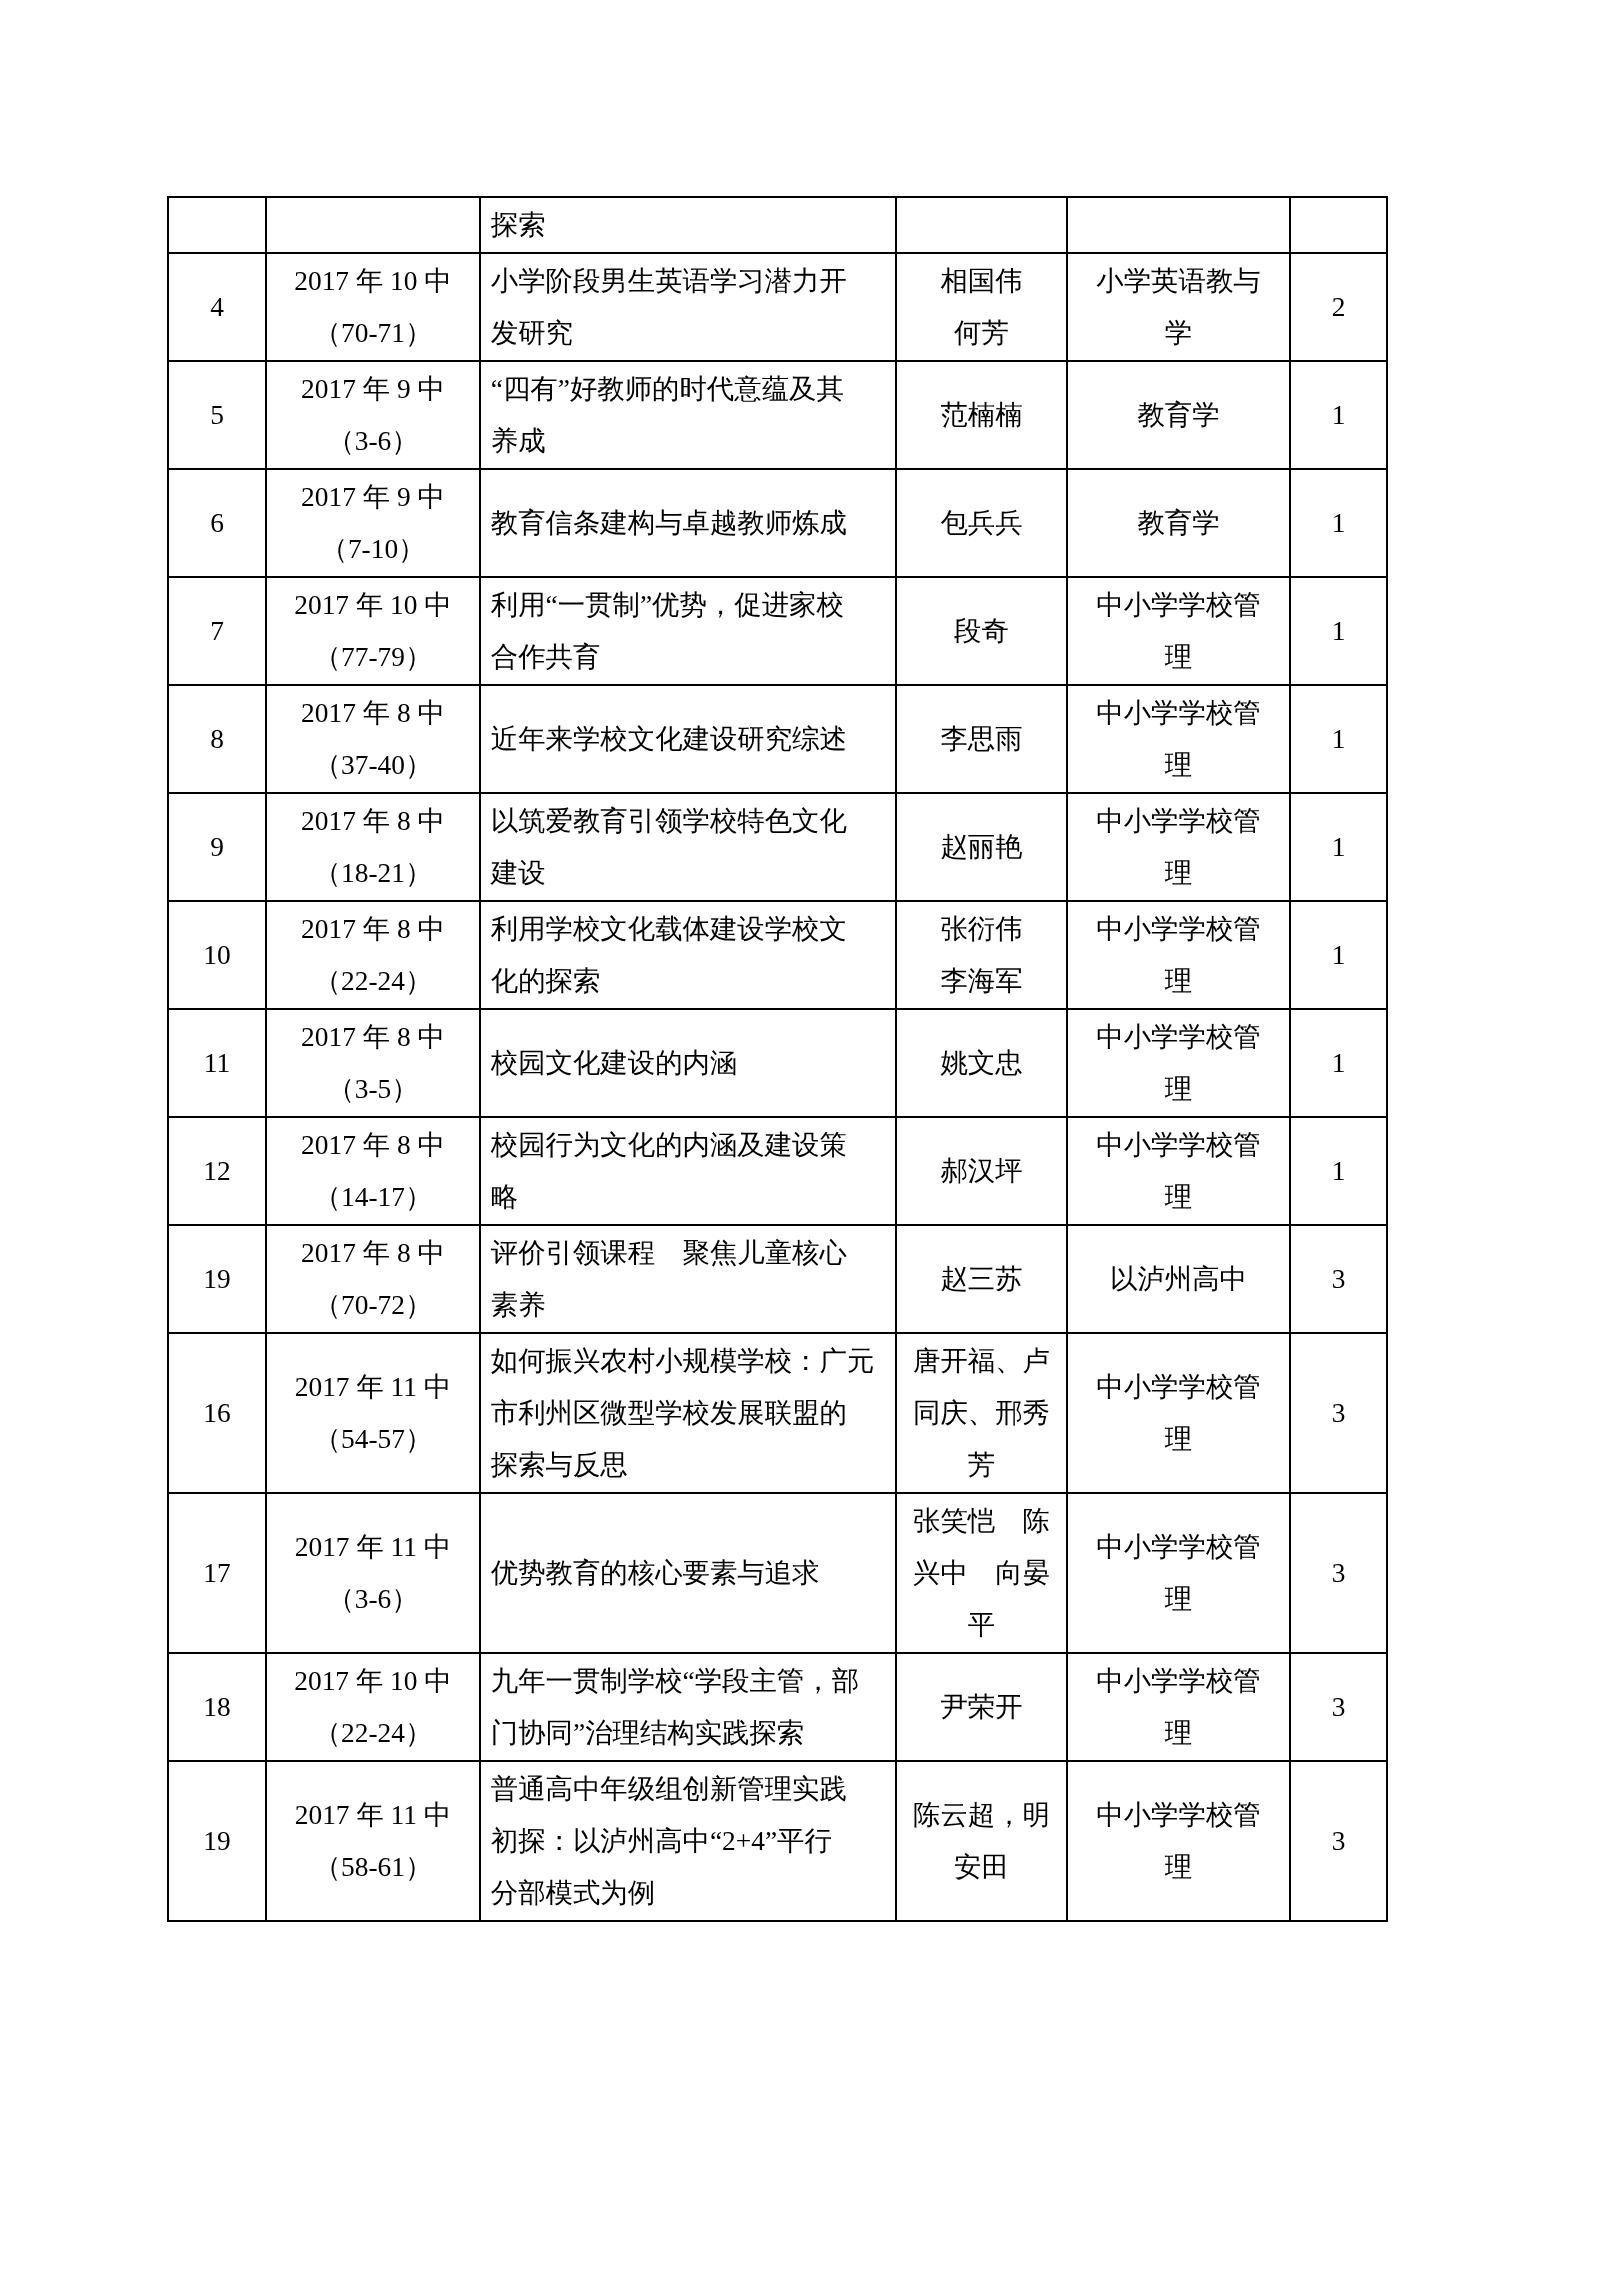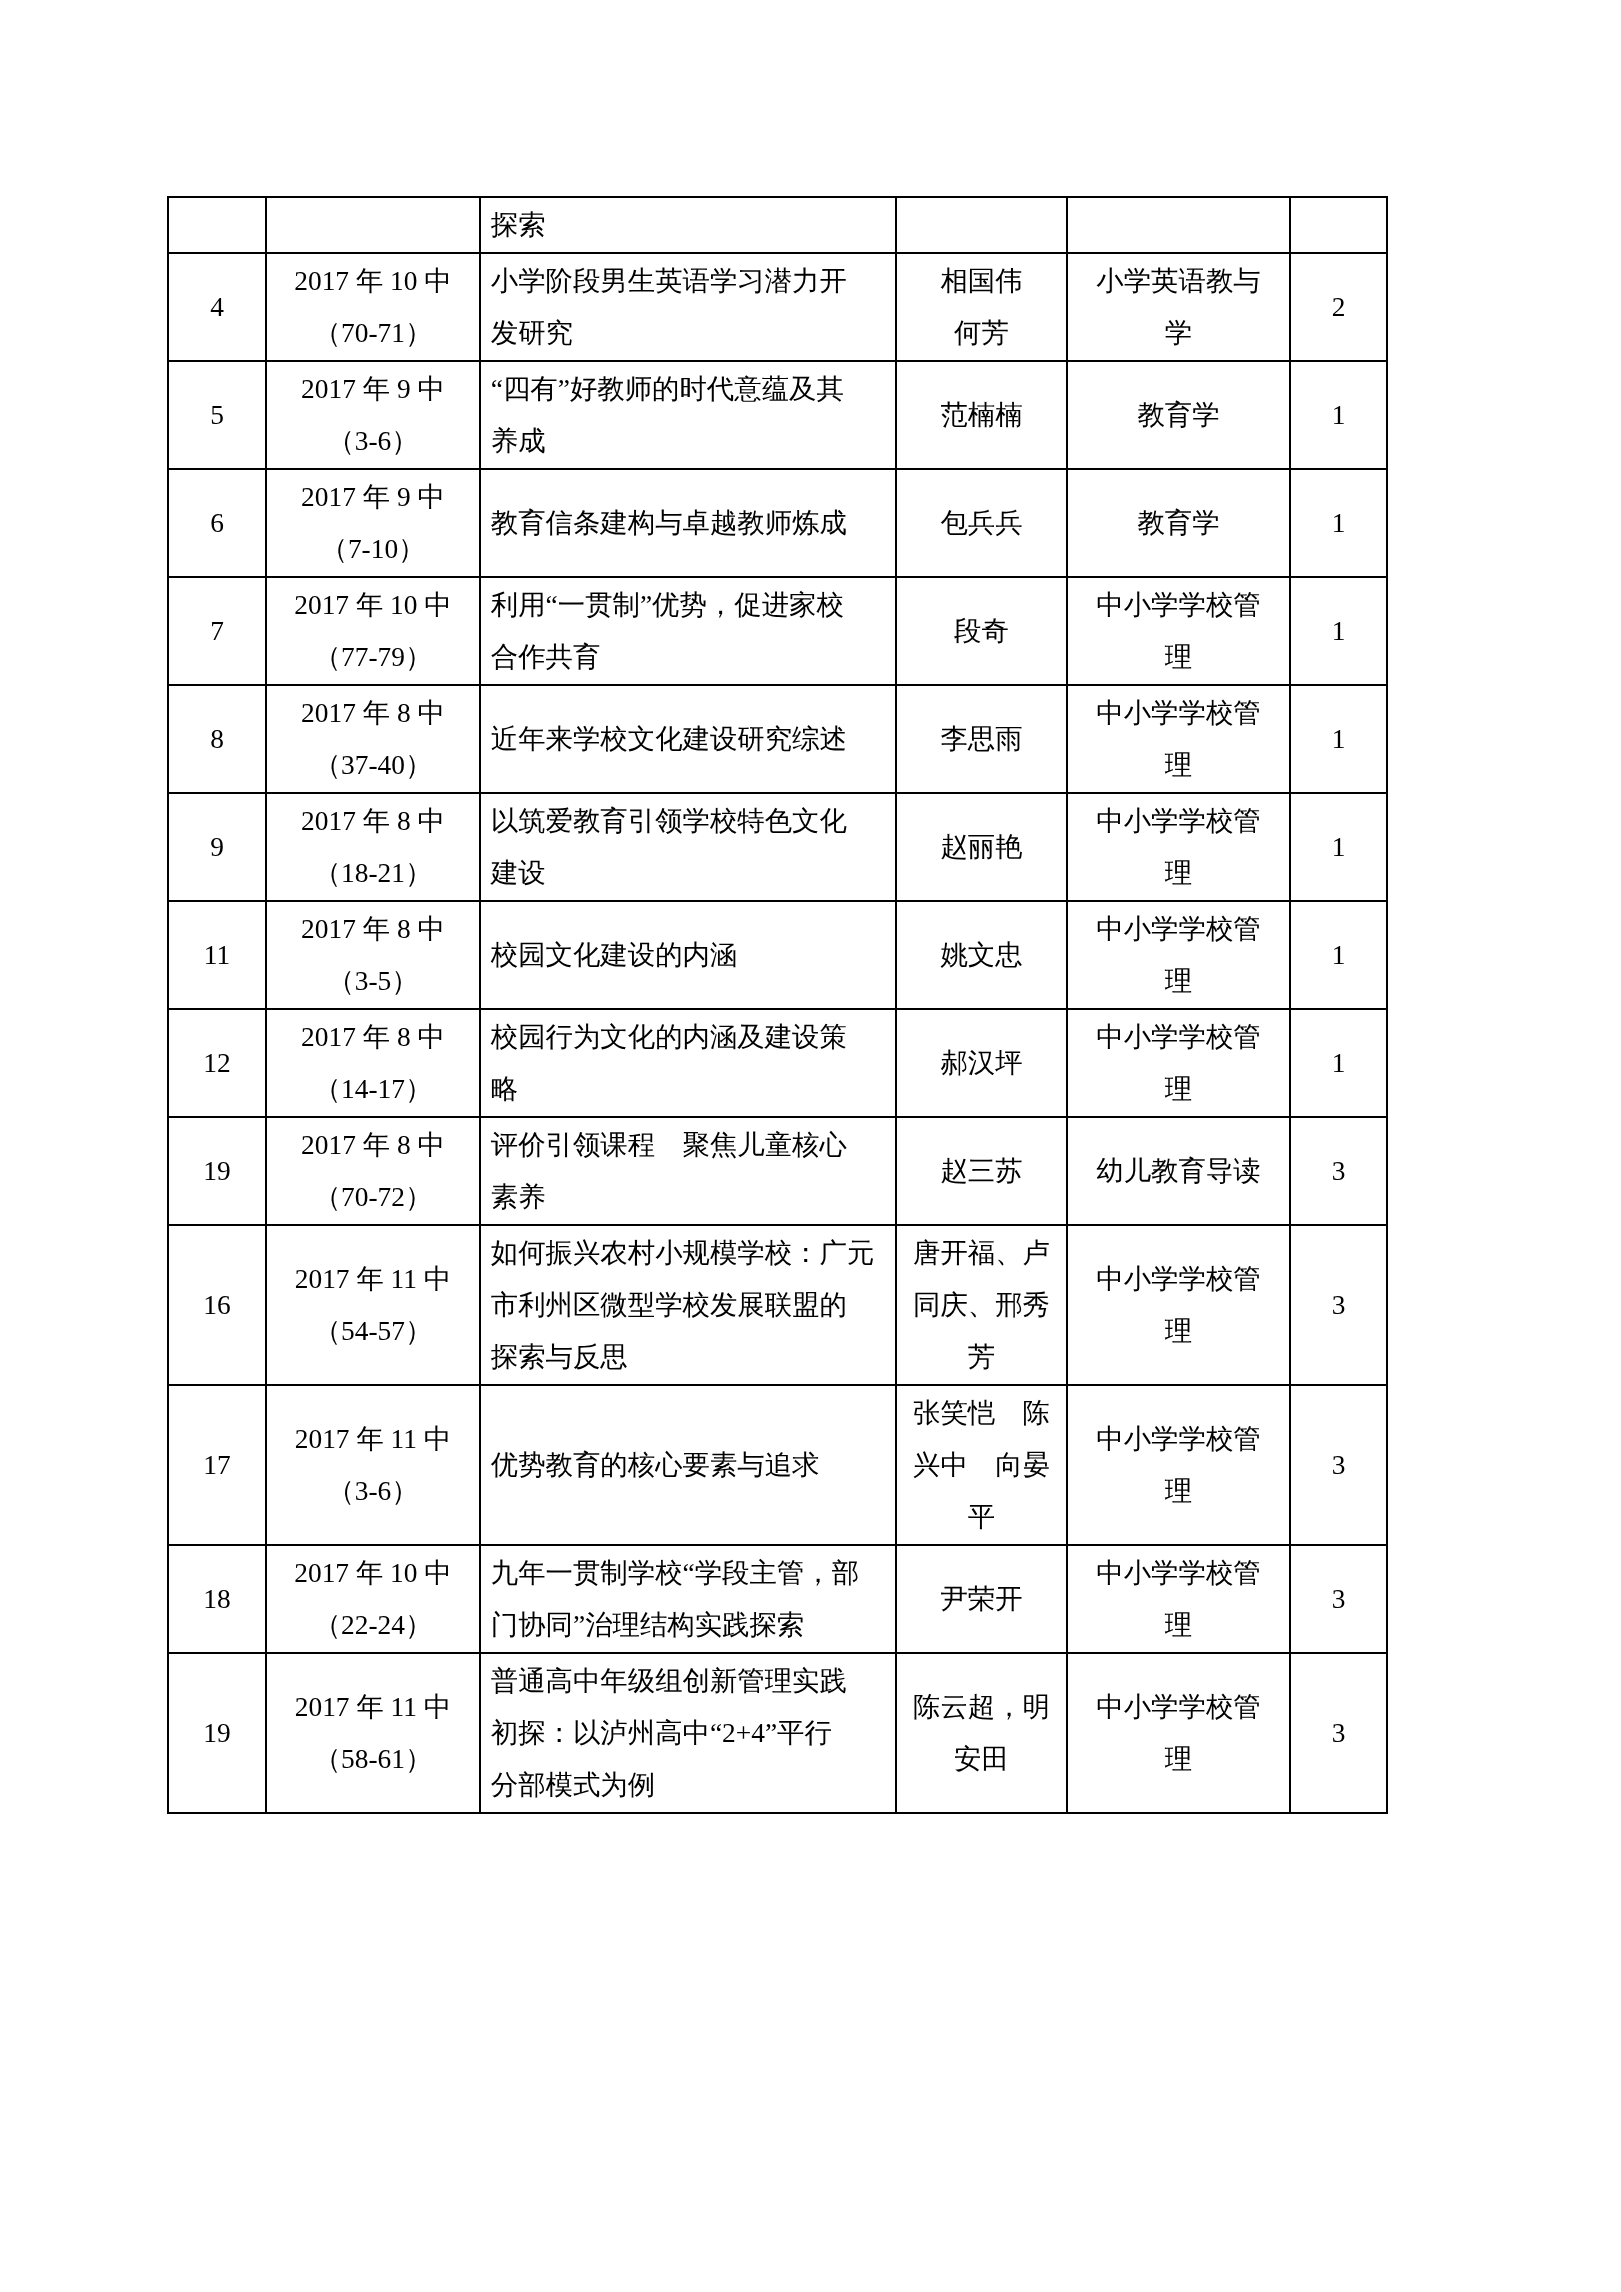--- a/index.html
+++ b/index.html
@@ -132,20 +132,32 @@
           <td class="col-issue">2017 年 8 中
 （18-21）</td>
           <td class="col-title">以筑爱教育引领学校特色文化
 建设</td>
           <td class="col-author">赵丽艳</td>
           <td class="col-category">中小学学校管
 理</td>
           <td class="col-count">1</td>
         </tr>
         <tr>
+          <td class="col-no">10</td>
+          <td class="col-issue">2017 年 8 中
+（22-24）</td>
+          <td class="col-title">利用学校文化载体建设学校文
+化的探索</td>
+          <td class="col-author">张衍伟
+李海军</td>
+          <td class="col-category">中小学学校管
+理</td>
+          <td class="col-count">1</td>
+        </tr>
+        <tr>
           <td class="col-no">11</td>
           <td class="col-issue">2017 年 8 中
 （3-5）</td>
           <td class="col-title">校园文化建设的内涵</td>
           <td class="col-author">姚文忠</td>
           <td class="col-category">中小学学校管
 理</td>
           <td class="col-count">1</td>
         </tr>
         <tr>
@@ -159,21 +171,21 @@
 理</td>
           <td class="col-count">1</td>
         </tr>
         <tr>
           <td class="col-no">19</td>
           <td class="col-issue">2017 年 8 中
 （70-72）</td>
           <td class="col-title">评价引领课程　聚焦儿童核心
 素养</td>
           <td class="col-author">赵三苏</td>
-          <td class="col-category">幼儿教育导读</td>
+          <td class="col-category">以泸州高中</td>
           <td class="col-count">3</td>
         </tr>
         <tr>
           <td class="col-no">16</td>
           <td class="col-issue">2017 年 11 中
 （54-57）</td>
           <td class="col-title">如何振兴农村小规模学校：广元
 市利州区微型学校发展联盟的
 探索与反思</td>
           <td class="col-author">唐开福、卢

